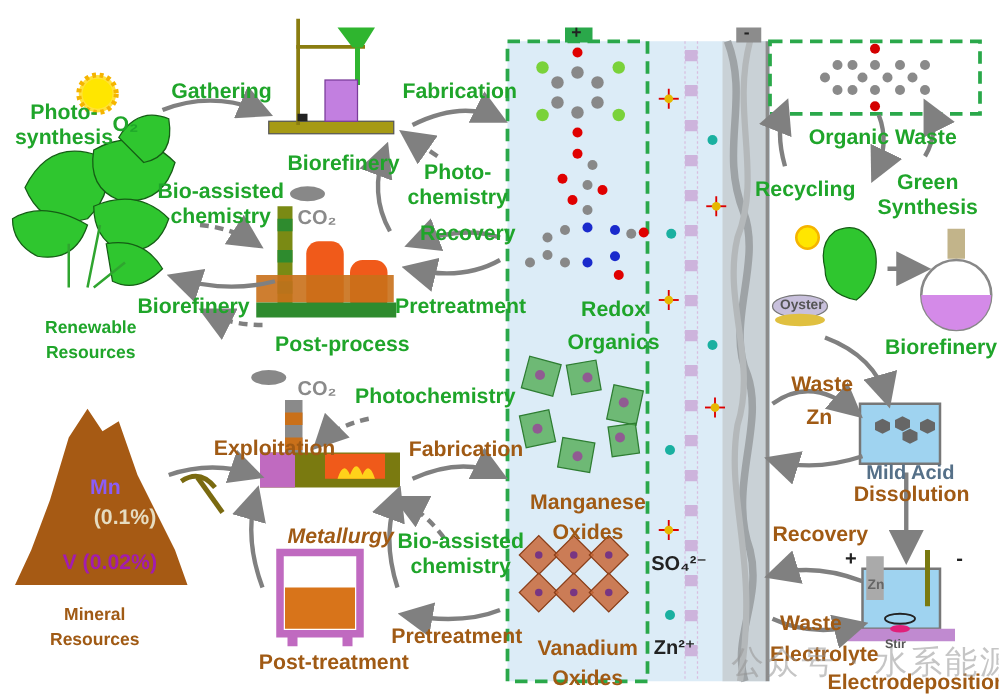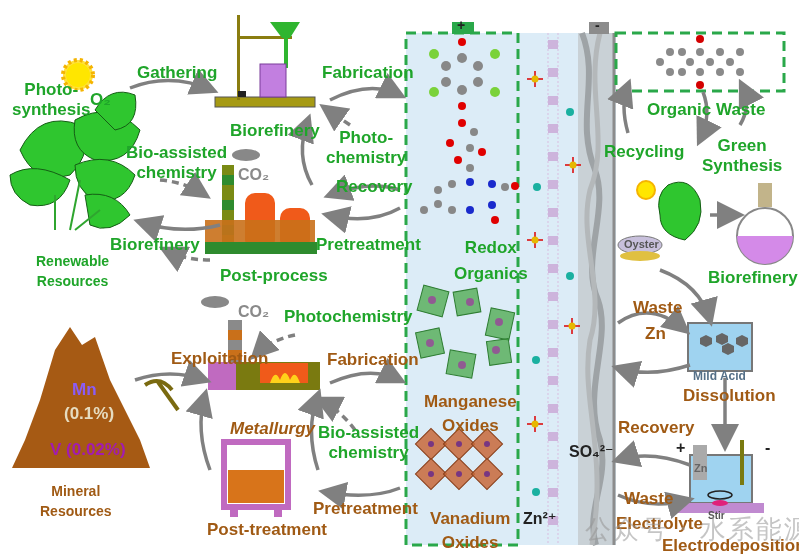--- a/index.html
+++ b/index.html
@@ -323,21 +323,21 @@
 <div class="lbl g f13" style="left:230px;top:121px;">Biorefinery</div>
 <div class="lbl f12" style="left:238px;top:166px;color:#8a8a8a;">CO₂</div>
 <div class="lbl g f13" style="left:220px;top:266px;">Post-process</div>
 <div class="lbl g f13" style="left:322px;top:63px;">Fabrication</div>
 <div class="lbl g f13 c" style="left:326px;top:128px;white-space:pre;">Photo-
 chemistry</div>
 <div class="lbl g f13" style="left:336px;top:177px;">Recovery</div>
 <div class="lbl g f13" style="left:316px;top:235px;">Pretreatment</div>
 
 <div class="lbl f13 c" style="left:72px;top:380px;color:#8b5cf6;">Mn</div>
-<div class="lbl f13 c" style="left:64px;top:404px;color:#e6dcc0;text-align:right;">(0.1%)</div>
+<div class="lbl f13 c" style="left:75px;top:404px;color:#e6dcc0;text-align:right;">(0.1%)</div>
 <div class="lbl f13" style="left:50px;top:440px;color:#a21caf;">V (0.02%)</div>
 <div class="lbl b f14 c" style="left:40px;top:482px;line-height:1.4;">
   <div>Mineral</div>
   <div>Resources</div>
 </div>
 <div class="lbl b f13" style="left:127px;top:349px;padding-left:44px;">Exploitation</div>
 <div class="lbl f12" style="left:238px;top:303px;color:#8a8a8a;">CO₂</div>
 <div class="lbl g f13" style="left:284px;top:307px;">Photochemistry</div>
 <div class="lbl b f13" style="left:327px;top:350px;">Fabrication</div>
 <div class="lbl b f13" style="left:230px;top:419px;font-style:italic;">Metallurgy</div>
@@ -347,32 +347,32 @@
 <div class="lbl b f13" style="left:313px;top:499px;">Pretreatment</div>
 
 <div class="lbl k" style="left:457px;top:17px;font-size:14px;">+</div>
 <div class="lbl k" style="left:595px;top:17px;font-size:14px;">-</div>
 <div class="lbl g f13 c" style="left:454px;top:235px;white-space:pre;line-height:1.5;">Redox
 Organics</div>
 <div class="lbl b f13 c" style="left:424px;top:390px;white-space:pre;line-height:1.4;">Manganese
 Oxides</div>
 <div class="lbl b f13 c" style="left:430px;top:507px;white-space:pre;line-height:1.4;">Vanadium
 Oxides</div>
-<div class="lbl k f12" style="left:521px;top:443px;padding-left:48px;">SO₄²⁻</div>
+<div class="lbl k f12" style="left:521px;top:443px;">SO₄²⁻</div>
 <div class="lbl k f12" style="left:523px;top:510px;">Zn²⁺</div>
 
 <div class="lbl g f13" style="left:647px;top:100px;">Organic Waste</div>
 <div class="lbl g f13" style="left:604px;top:142px;">Recycling</div>
 <div class="lbl g f13 c" style="left:702px;top:136px;white-space:pre;">Green
 Synthesis</div>
 <div class="lbl" style="left:624px;top:238px;font-size:11px;color:#555;">Oyster</div>
 <div class="lbl g f13" style="left:708px;top:268px;">Biorefinery</div>
 <div class="lbl b f13" style="left:633px;top:298px;">Waste</div>
 <div class="lbl b f13" style="left:645px;top:324px;">Zn</div>
-<div class="lbl" style="left:693px;top:370px;font-size:12px;color:#557088;font-weight:bold;">Mild Acid</div>
+<div class="lbl" style="left:693px;top:370px;font-size:16px;color:#557088;font-weight:bold;">Mild Acid</div>
 <div class="lbl b f13" style="left:683px;top:386px;text-align:center;">Dissolution</div>
 <div class="lbl b f13" style="left:618px;top:418px;">Recovery</div>
 <div class="lbl k f12" style="left:676px;top:439px;">+</div>
 <div class="lbl k f12" style="left:765px;top:439px;">-</div>
 <div class="lbl" style="left:694px;top:462px;font-size:11px;color:#666;">Zn</div>
 <div class="lbl b f13" style="left:624px;top:489px;">Waste</div>
 <div class="lbl b f13" style="left:616px;top:514px;">Electrolyte</div>
 <div class="lbl" style="left:708px;top:510px;font-size:10px;color:#555;font-weight:bold;">Stir</div>
 <div class="lbl b f13" style="left:662px;top:536px;">Electrodeposition</div>
 

